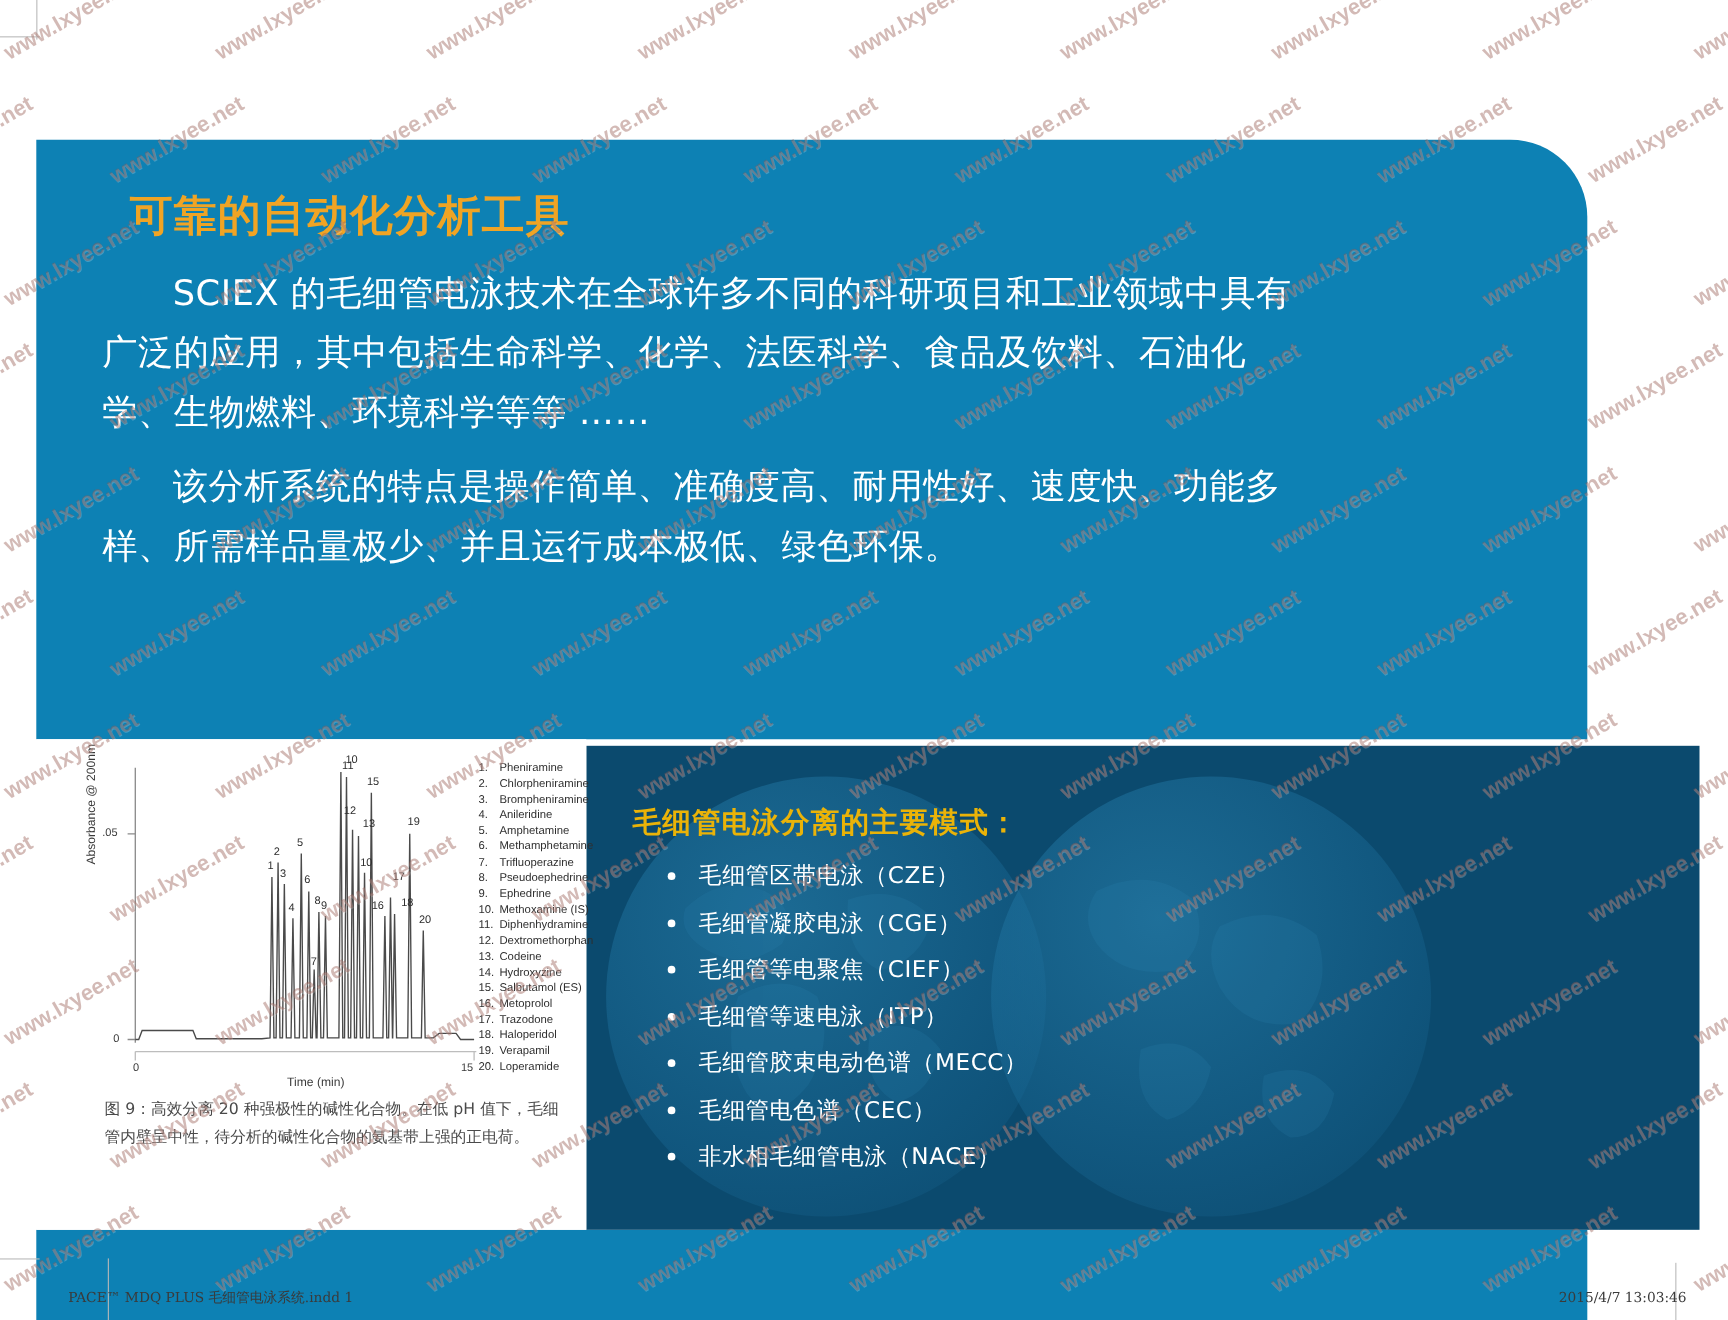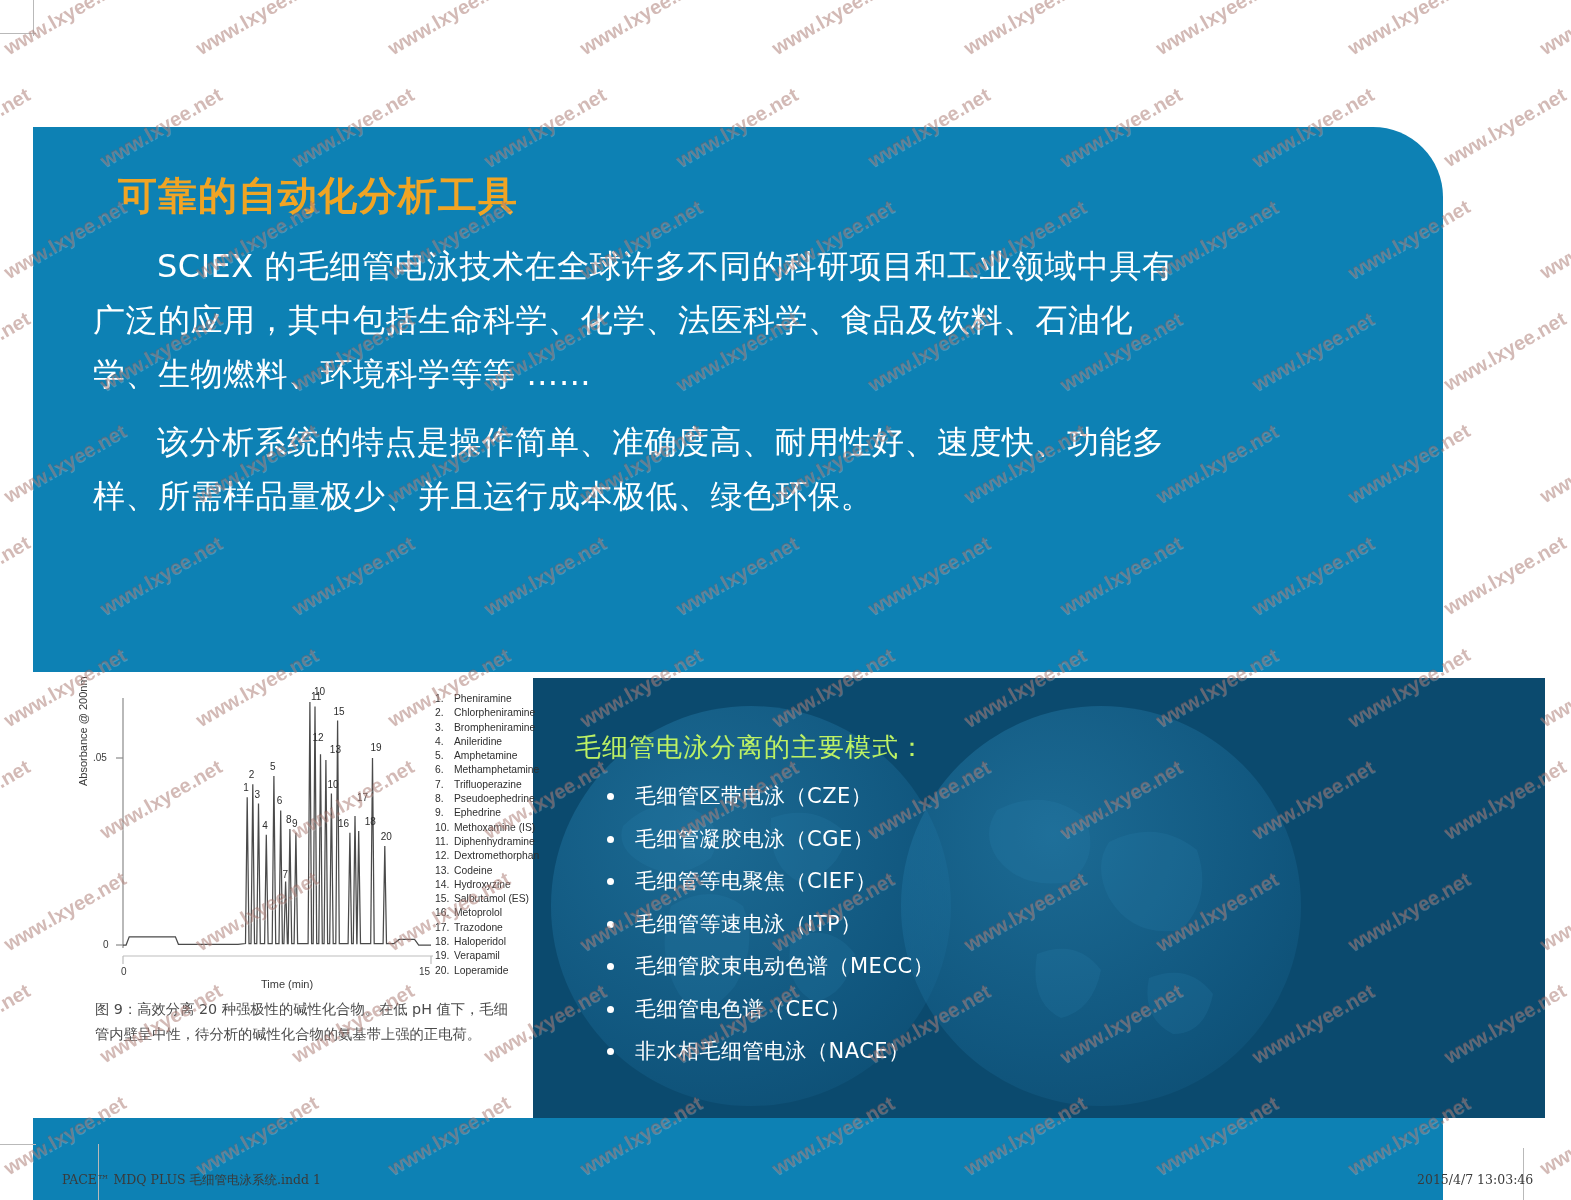--- a/index.html
+++ b/index.html
@@ -71,21 +71,21 @@
   }
   .globe{
     position:absolute;border-radius:50%;
     background:radial-gradient(circle at 38% 32%, rgba(40,130,175,.58), rgba(25,105,150,.40) 62%, rgba(14,78,115,.14) 100%);
   }
   .globe.g1{left:18px;top:28px;width:400px;height:400px;}
   .globe.g2{left:368px;top:28px;width:400px;height:400px;}
   .continents{position:absolute;inset:0;opacity:.30;}
   .panel-title{
     position:absolute;left:42px;top:52px;
-    color:#bef264;font-size:26px;font-weight:400;letter-spacing:1px;
+    color:#eab308;font-size:26px;font-weight:700;letter-spacing:1px;
     font-family:"DejaVu Sans","Liberation Sans",sans-serif;z-index:3;
   }
   .bullets{
     position:absolute;left:66px;top:104px;z-index:3;margin:0;padding:0;
     list-style:none;color:#ffffff;font-size:21px;
     font-family:"DejaVu Sans","Liberation Sans",sans-serif;
   }
   .bullets li{position:relative;padding-left:36px;margin-bottom:14.5px;letter-spacing:.5px;}
   .bullets li::before{
     content:"";position:absolute;left:8px;top:11px;

